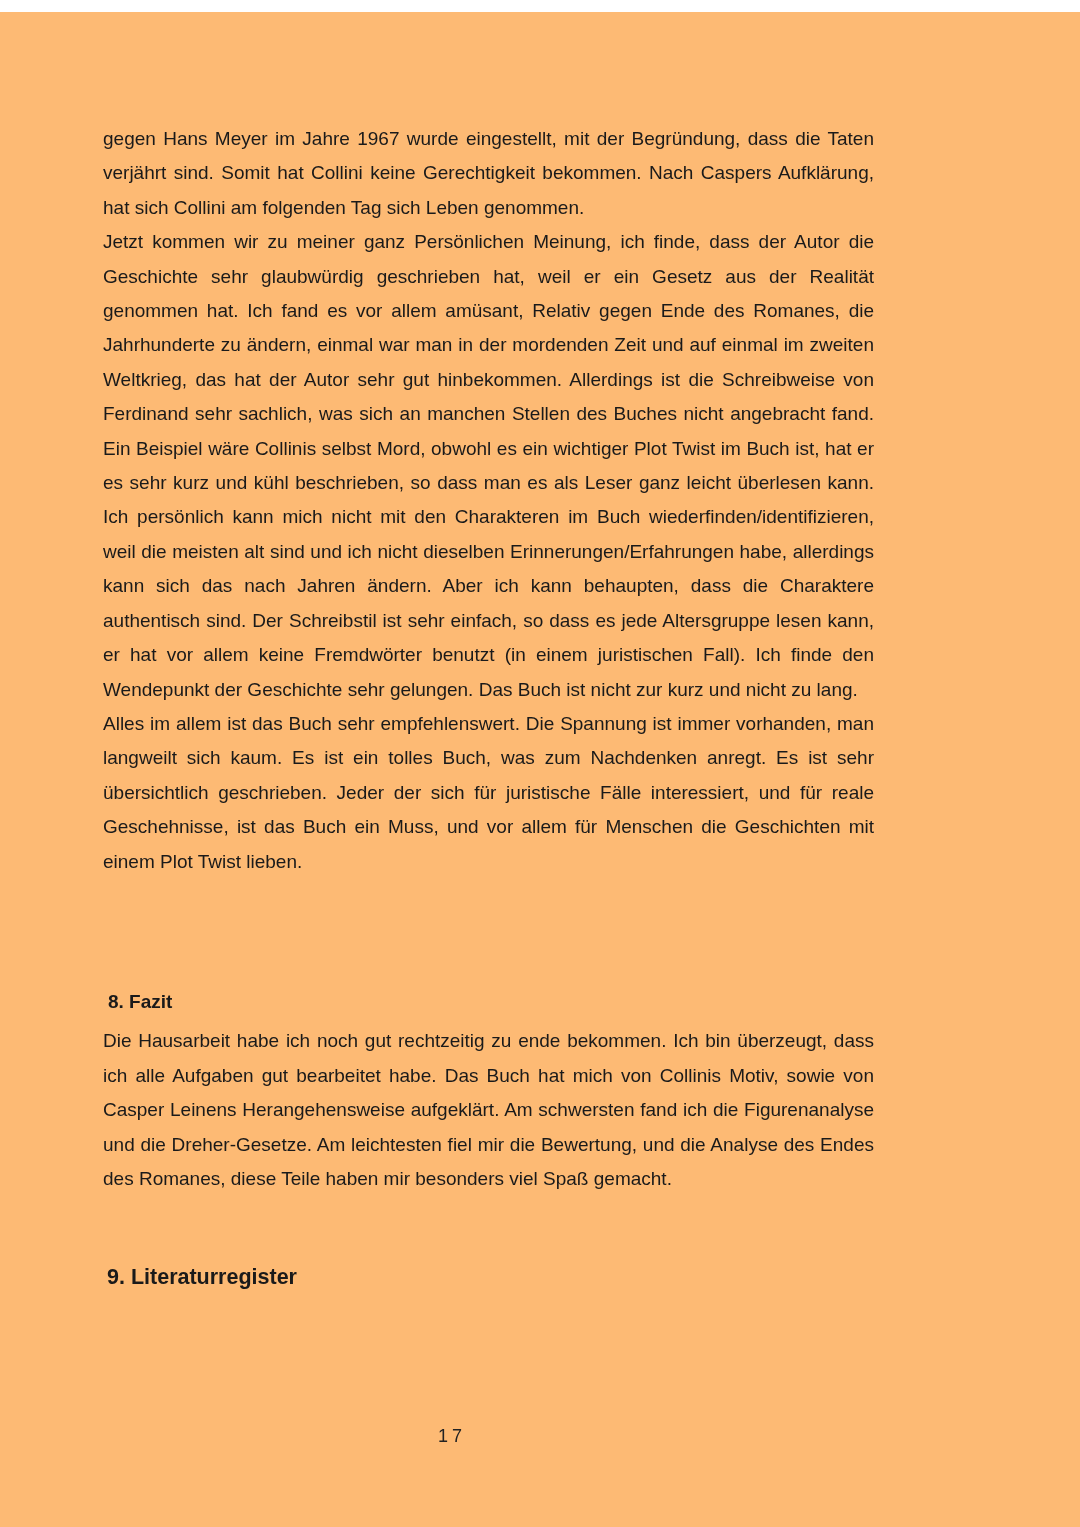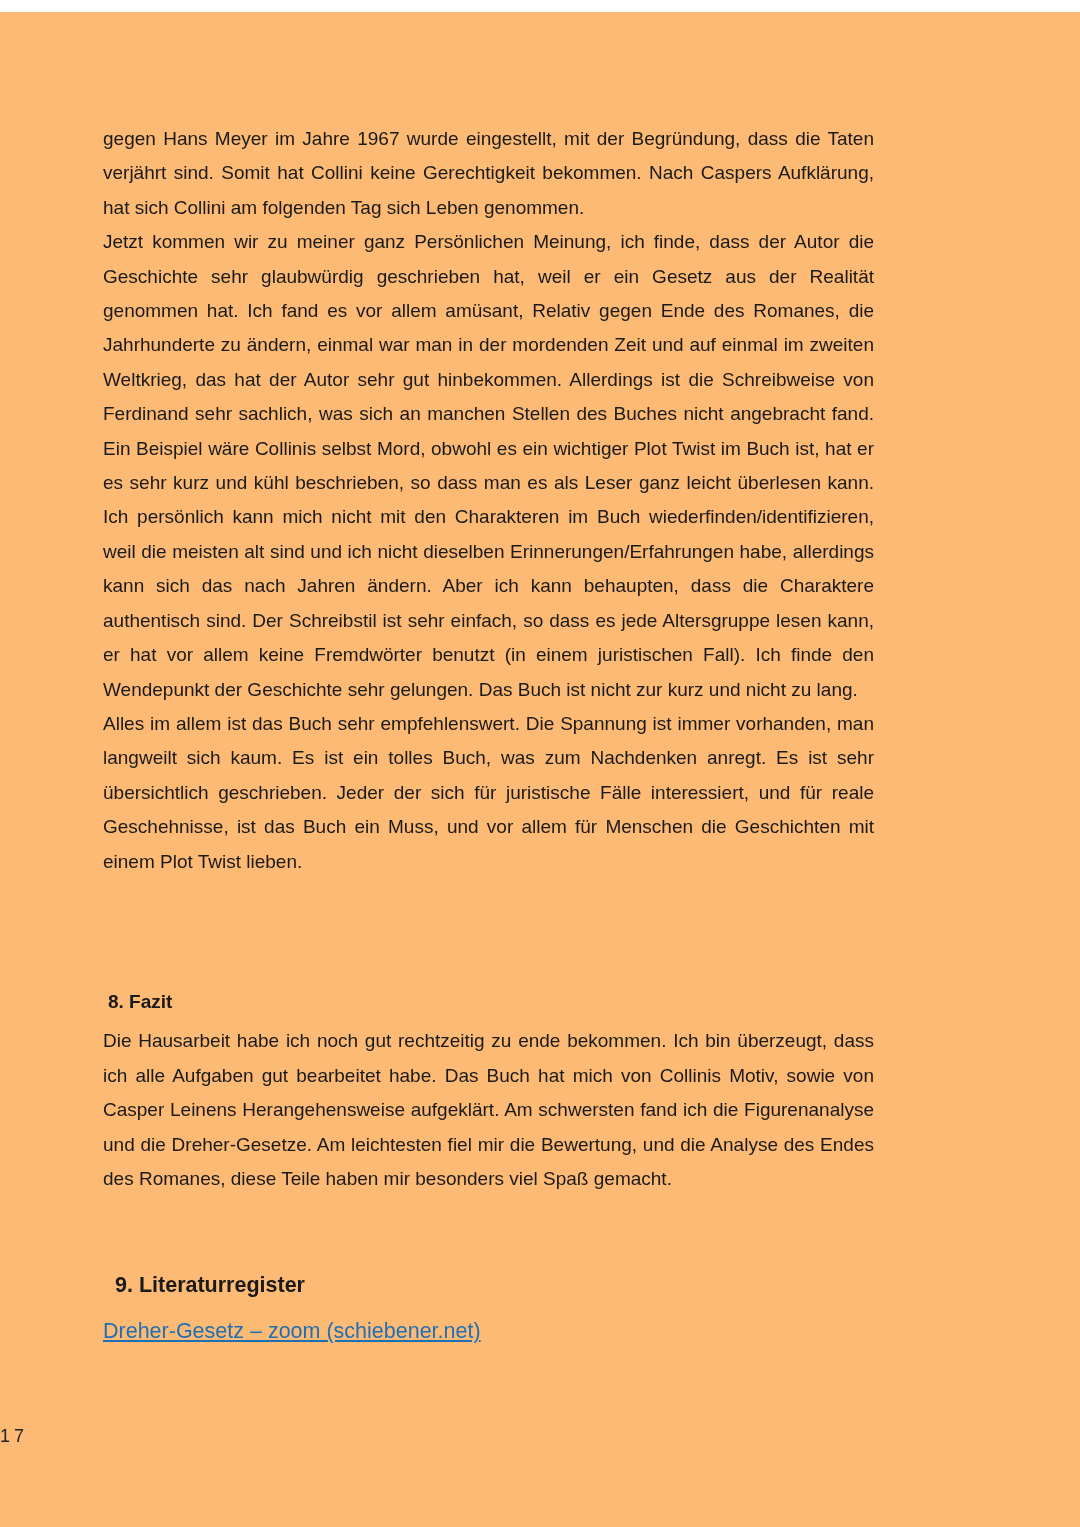--- a/index.html
+++ b/index.html
@@ -43,36 +43,36 @@
     .heading-8 {
       font-weight: bold;
       font-size: 19px;
       line-height: 34.4px;
       margin: 5px;
     }
     .heading-9 {
       font-weight: bold;
       font-size: 21.5px;
       line-height: 34px;
-      margin: 12px;
+      margin: 4px;
     }
     .link {
       display: inline-block;
       color: #1f6fb5;
       text-decoration: underline;
       font-size: 21.5px;
       line-height: 34px;
       cursor: pointer;
     }
     .page-number {
       position: absolute;
       top: 1414px;
       left: 0;
       width: 904px;
-      text-align: left;
+      text-align: center;
       font-size: 18px;
       letter-spacing: 4px;
       color: #222;
     }
   </style>
 </head>
 <body>
 
 <div class="page">
 
@@ -82,18 +82,17 @@
     <p>Alles im allem ist das Buch sehr empfehlenswert. Die Spannung ist immer vorhanden, man langweilt sich kaum. Es ist ein tolles Buch, was zum Nachdenken anregt. Es ist sehr übersichtlich geschrieben. Jeder der sich für juristische Fälle interessiert, und für reale Geschehnisse, ist das Buch ein Muss, und vor allem für Menschen die Geschichten mit einem Plot Twist lieben.</p>
   </div>
 
   <div class="section para-block" style="top: 968px;">
     <h2 class="heading-8">8. Fazit</h2>
     <p>Die Hausarbeit habe ich noch gut rechtzeitig zu ende bekommen. Ich bin überzeugt, dass ich alle Aufgaben gut bearbeitet habe. Das Buch hat mich von Collinis Motiv, sowie von Casper Leinens Herangehensweise aufgeklärt. Am schwersten fand ich die Figurenanalyse und die Dreher-Gesetze. Am leichtesten fiel mir die Bewertung, und die Analyse des Endes des Romanes, diese Teile haben mir besonders viel Spaß gemacht.</p>
   </div>
 
   <div class="section" style="top: 1244px;">
     <h2 class="heading-9">9. Literaturregister</h2>
-    <a class="link">Dreher-Gesetz – zoom (schiebener.net)</a>
   </div>
 
   <div class="page-number">17</div>
 
 </div>
 
 </body></html>

